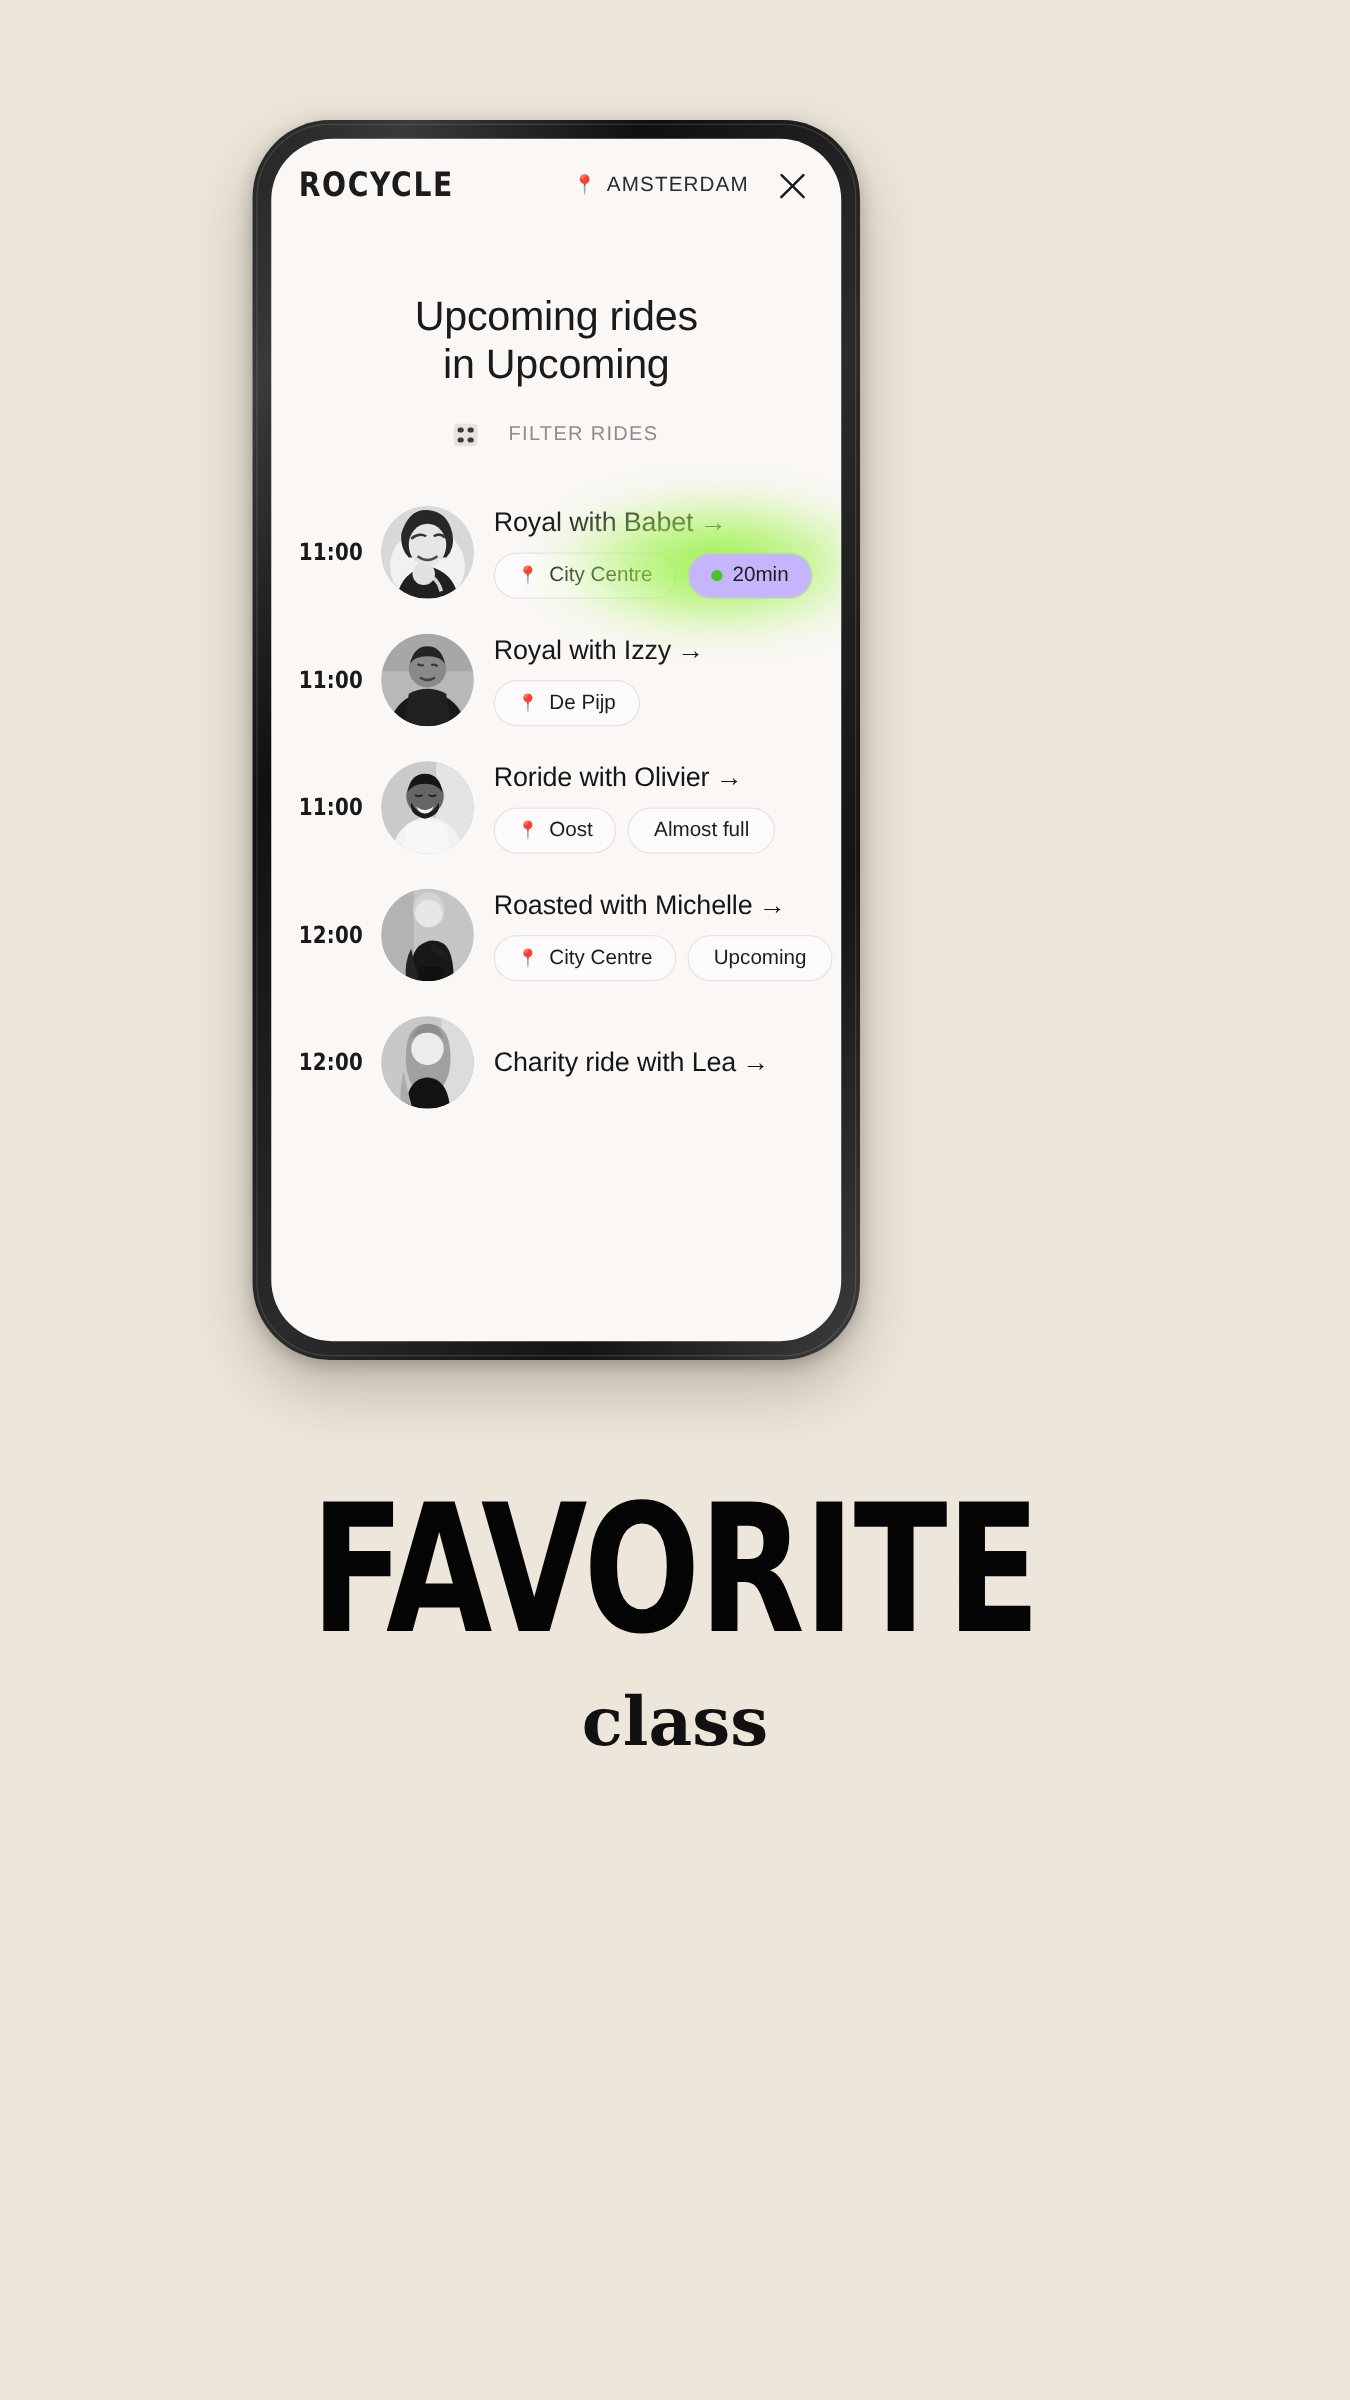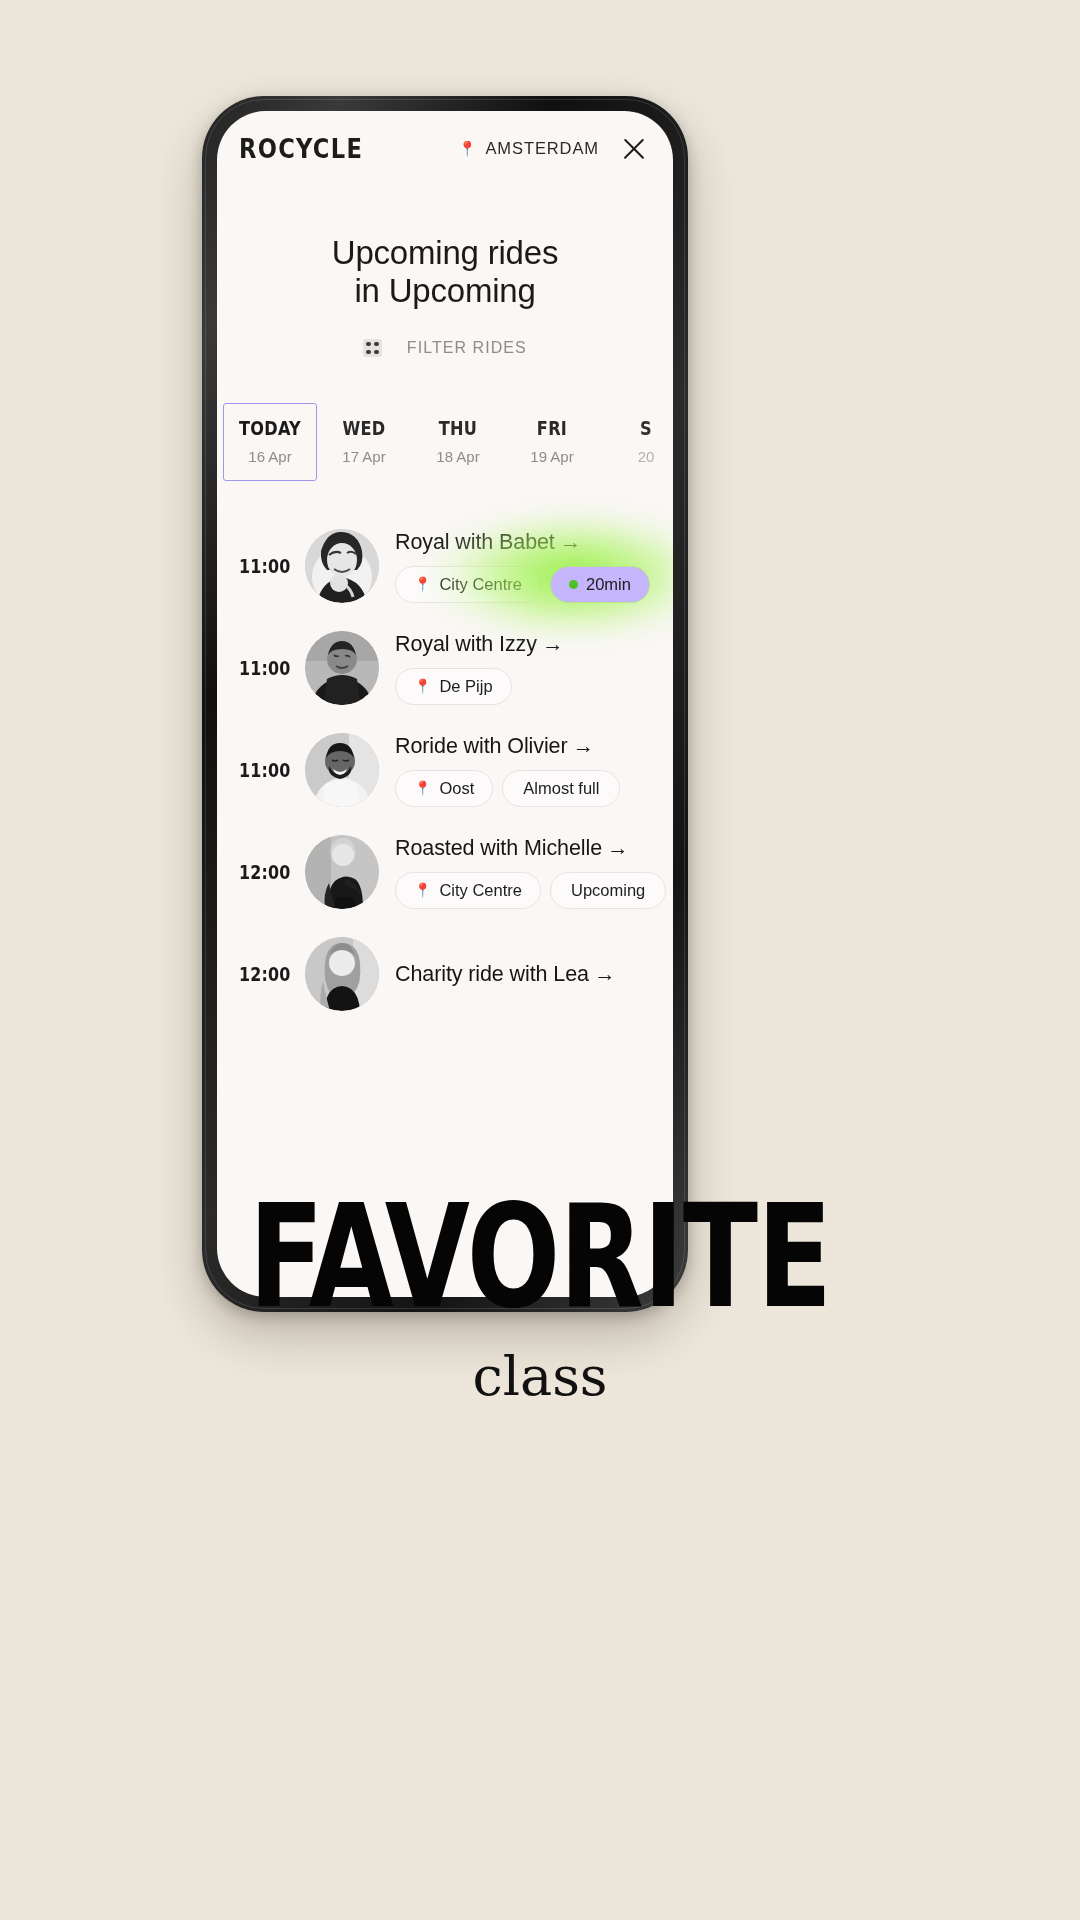--- a/index.html
+++ b/index.html
@@ -5,21 +5,21 @@
   * { margin:0; padding:0; box-sizing:border-box; }
   html,body { width:1080px; height:1920px; }
   body {
     background:#ece6db;
     font-family:"Liberation Sans", sans-serif;
     overflow:hidden;
     position:relative;
   }
 
   
-  .phone-wrap { position:absolute; left:202px; top:96px; width:486px; height:1216px; }
+  .phone-wrap { position:absolute; left:202px; top:96px; width:486px; height:992px; }
   .phone-shell {
     position:absolute; inset:0;
     border-radius:62px;
     background:linear-gradient(120deg,#232323 0%,#3a3a3a 12%,#101010 30%,#2b2b2b 55%,#141414 78%,#3d3d3d 100%);
     box-shadow:0 22px 50px rgba(60,45,25,.28), 0 4px 14px rgba(0,0,0,.22);
   }
   .phone-shell::after{
     content:""; position:absolute; inset:3px; border-radius:59px;
     border:1.5px solid rgba(255,255,255,.13);
     pointer-events:none;
@@ -140,21 +140,21 @@
     font-family:"DejaVu Serif","Liberation Serif",serif;
     font-size:56px; font-weight:400; color:#111; letter-spacing:.2px;
   }
   .hl-fav {
     font-family:"DejaVu Sans Condensed","Liberation Sans Narrow","Liberation Sans",sans-serif;
     font-size:142px; font-weight:800; color:#050505; letter-spacing:-1px;
     line-height:.92; margin-top:14px; transform:scaleX(.86); display:block;
   }
   .hl-class {
     font-family:"DejaVu Serif","Liberation Serif",serif;
-    font-size:54px; font-weight:400; color:#111; margin-top:22px;
+    font-size:54px; font-weight:700; color:#111; margin-top:22px;
   }
 </style>
 </head>
 <body>
 
 <div class="phone-wrap">
   <div class="phone-shell"></div>
 
   <div class="phone-screen">
     <div class="screen-inner">
@@ -182,42 +182,20 @@
           <span class="grid-icon">
             <i></i>
               <i></i>
               <i></i>
               <i></i>
           </span>
           <span class="filter-label">FILTER RIDES</span>
         </div>
       </div>
 
-      <div class="tabs-strip">
-        <div class="tab active">
-          <div class="d-name">TODAY</div>
-          <div class="d-date">16 Apr</div>
-        </div>
-        <div class="tab dim">
-          <div class="d-name">WED</div>
-          <div class="d-date">17 Apr</div>
-        </div>
-        <div class="tab dim">
-          <div class="d-name">THU</div>
-          <div class="d-date">18 Apr</div>
-        </div>
-        <div class="tab dim">
-          <div class="d-name">FRI</div>
-          <div class="d-date">19 Apr</div>
-        </div>
-        <div class="tab faded">
-          <div class="d-name">S</div>
-          <div class="d-date">20</div>
-        </div>
-      </div>
 
       <div class="ride-list">
 
         <div class="ride-row">
           <div class="glow"></div>
           <div class="ride-time">11:00</div>
           <div class="avatar">
             <svg viewBox="0 0 74 74" aria-hidden="true">
               <defs>
                   <clipPath id="c1">

